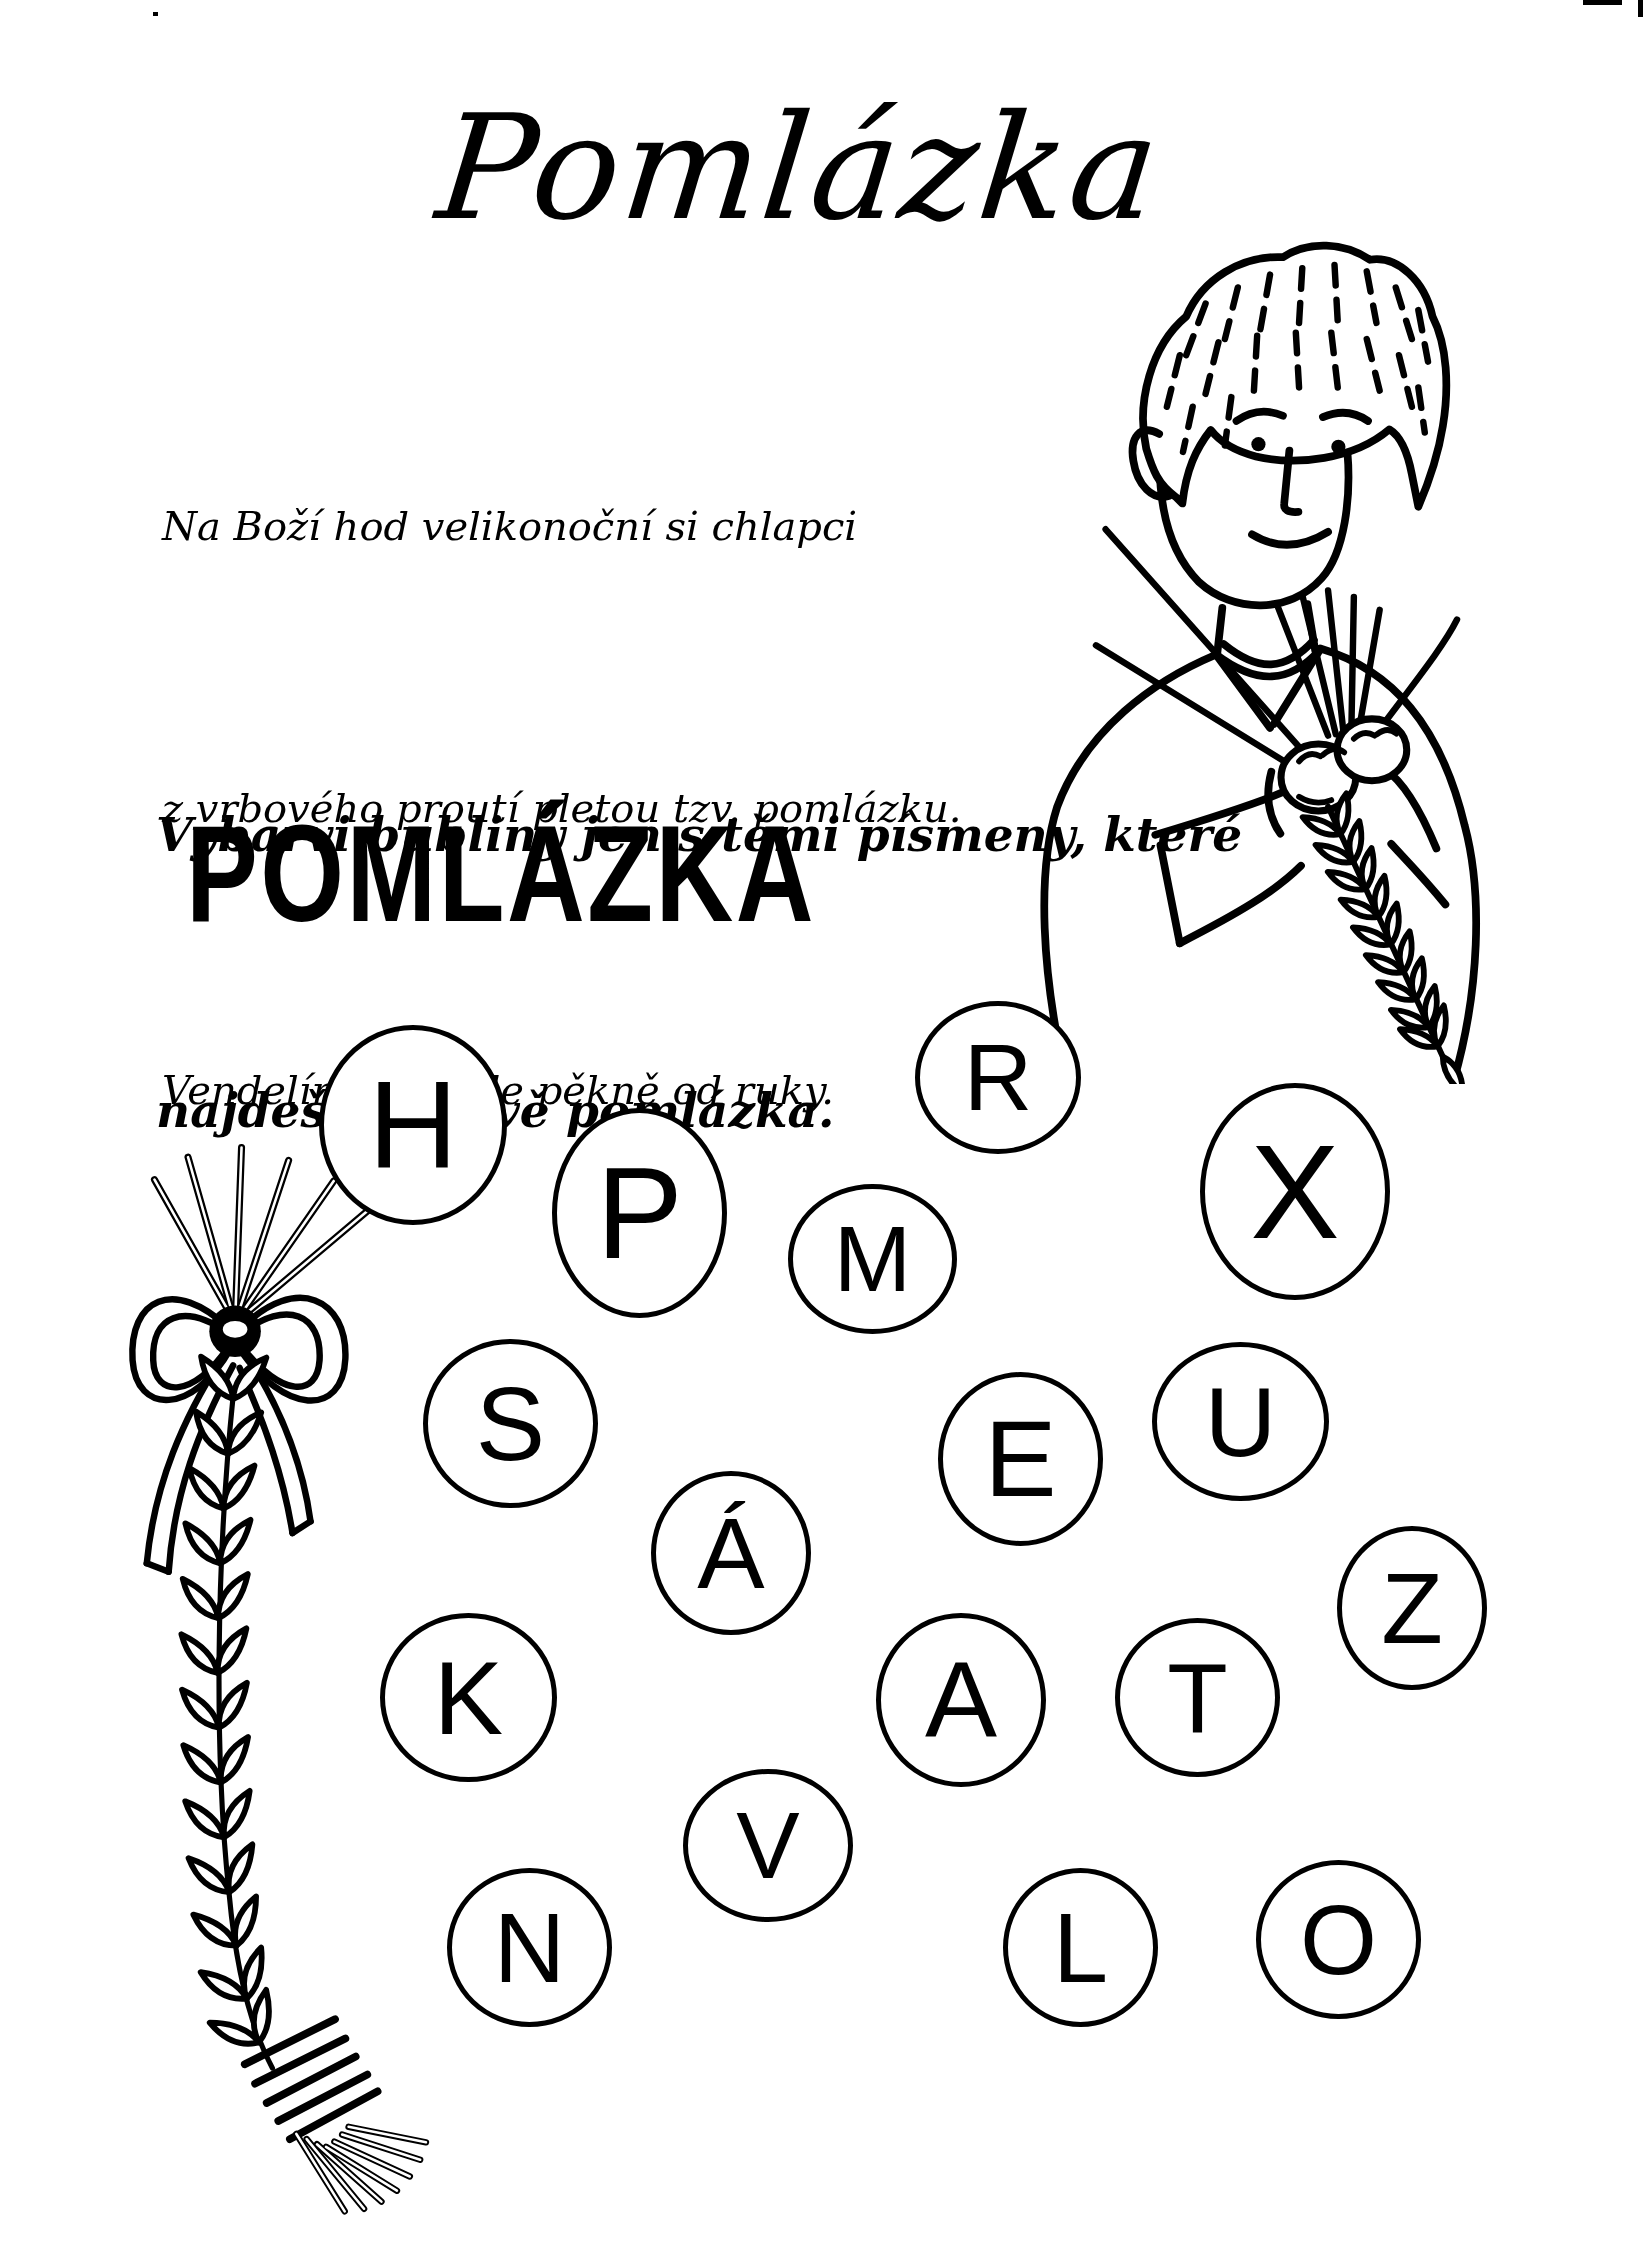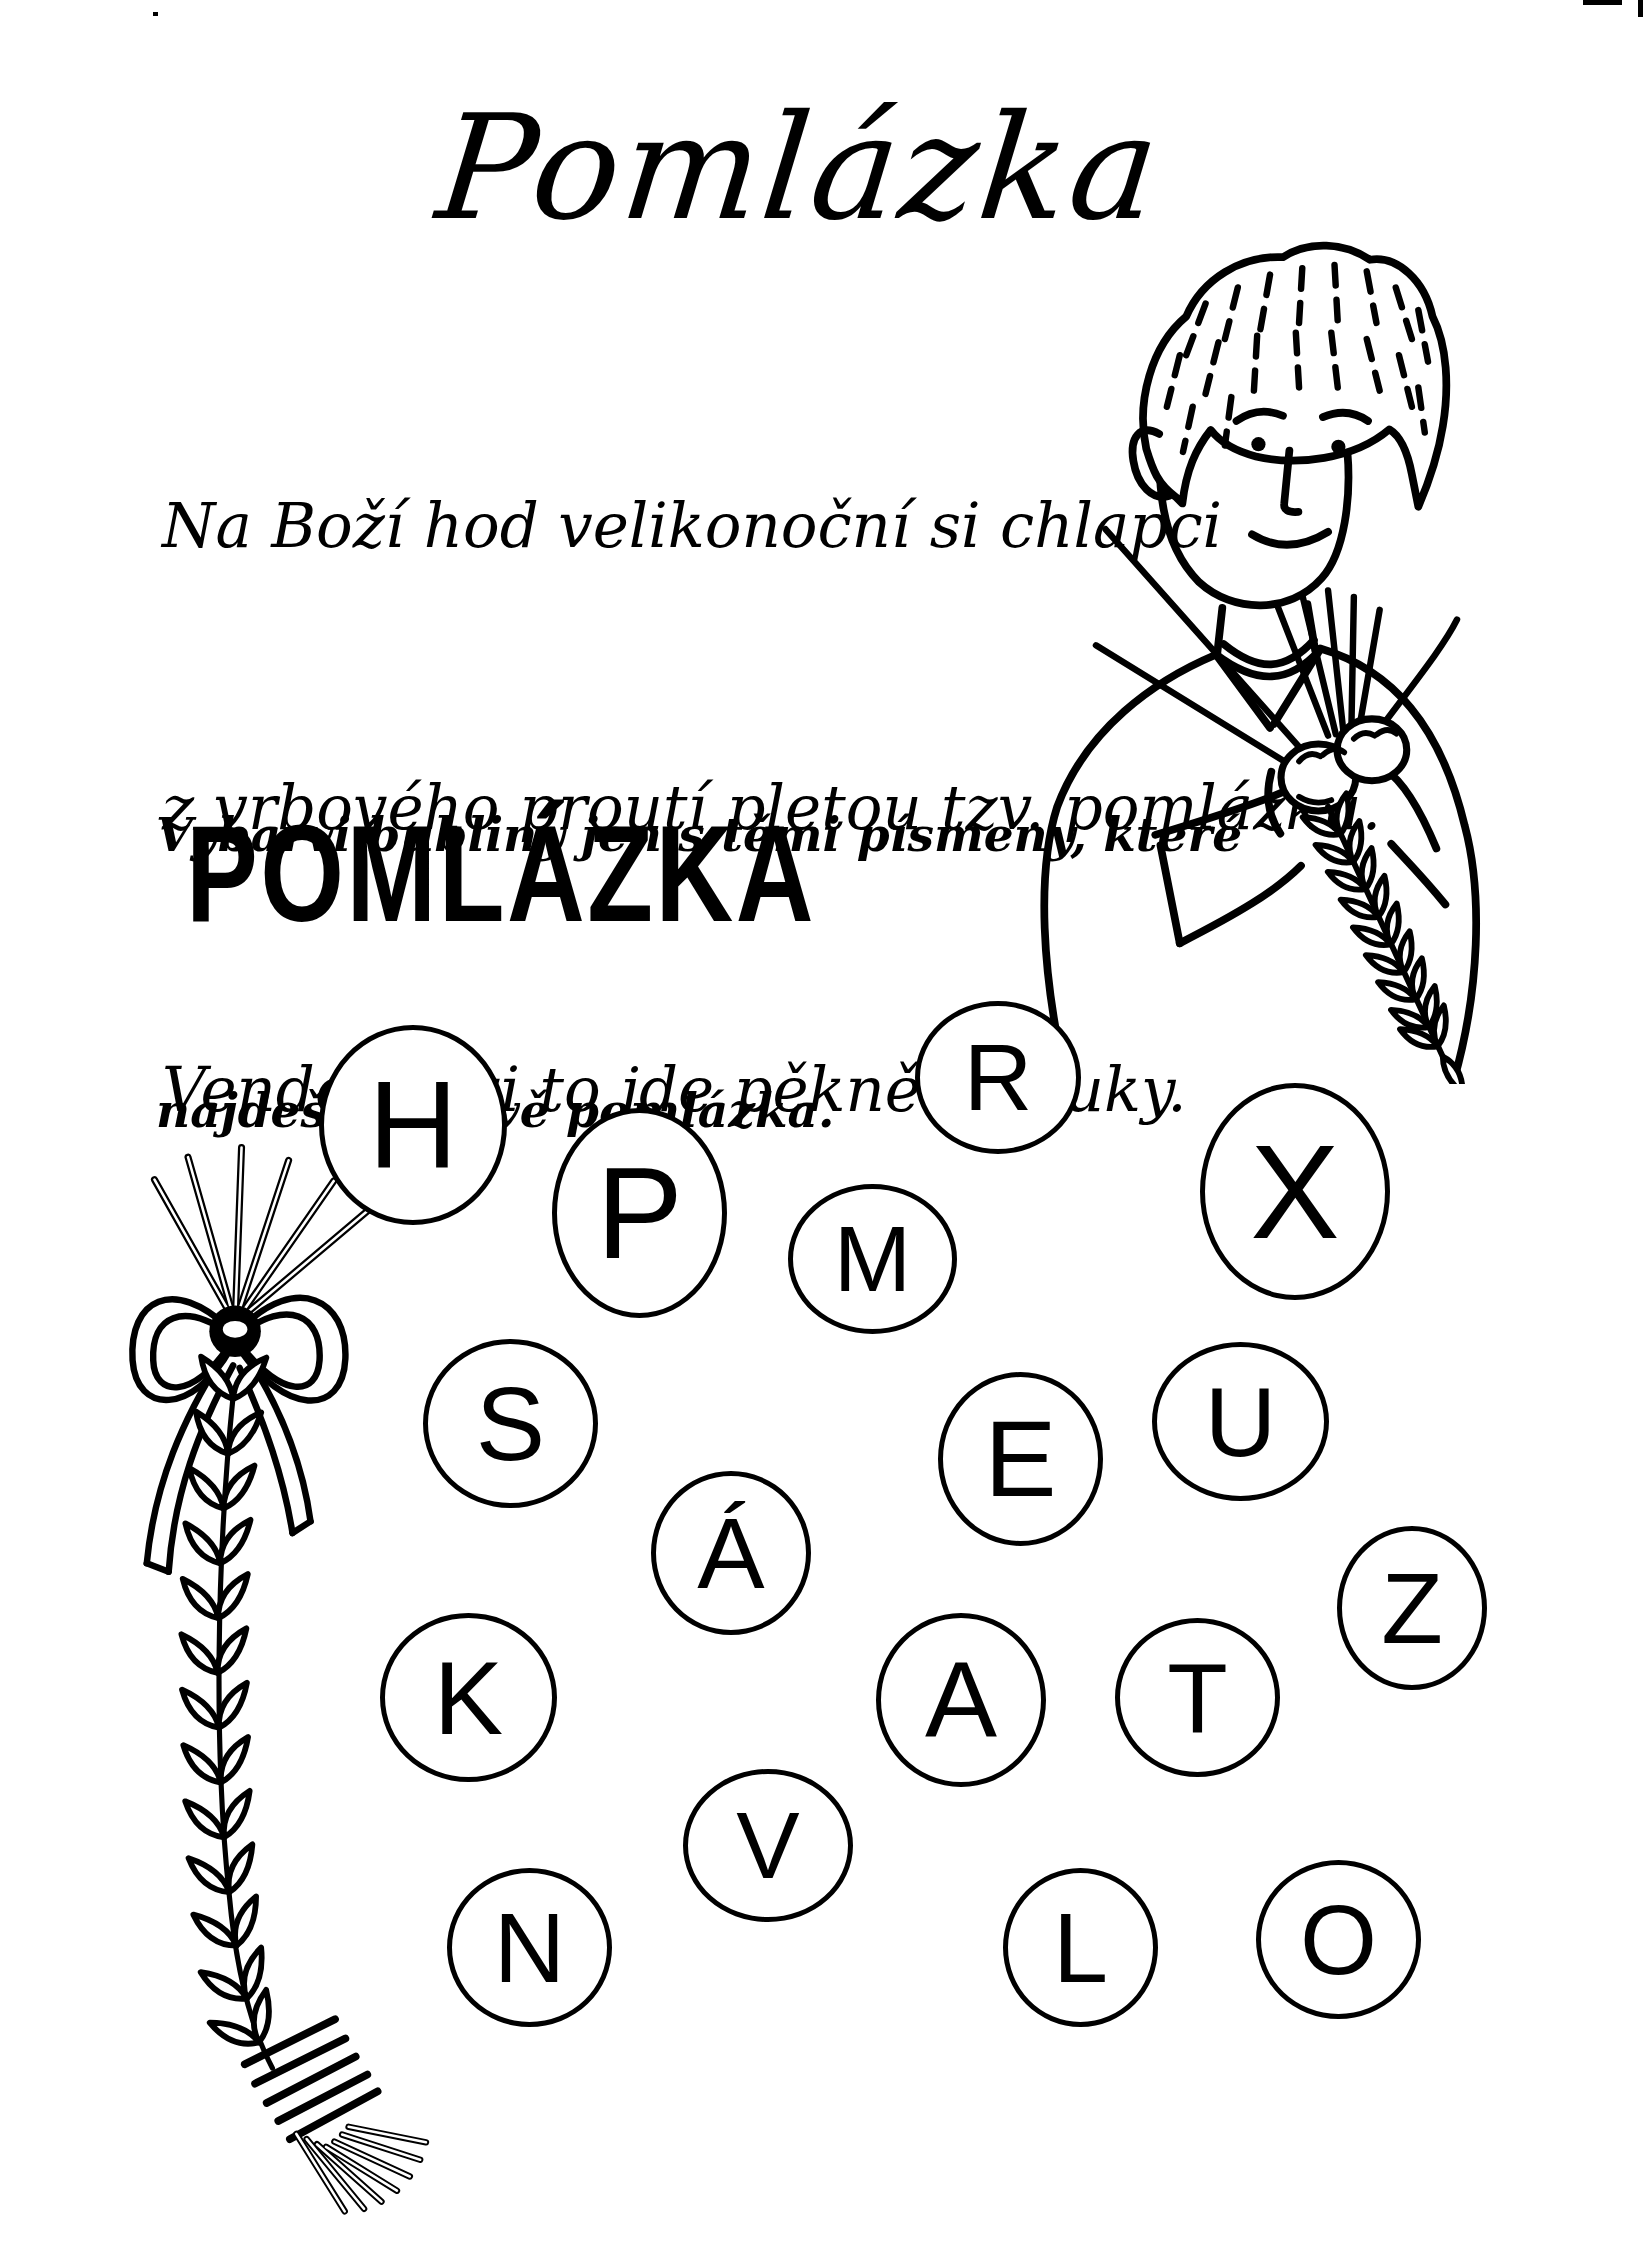--- a/index.html
+++ b/index.html
@@ -19,21 +19,21 @@
   }
   .title{
     left:387px;top:83px;width:825px;
     font-size:145px;
     text-align:center;
     transform:skewX(-6deg);
     letter-spacing:2.6px;
   }
   .intro{
     left:162px;top:291px;
-    font-size:61px;
+    font-size:40px;
     line-height:94px;
   }
   .instruction{
     left:156px;top:605px;
     font-size:47px;
     font-weight:bold;
     line-height:92px;
   }
   .target-word{
     position:absolute;

